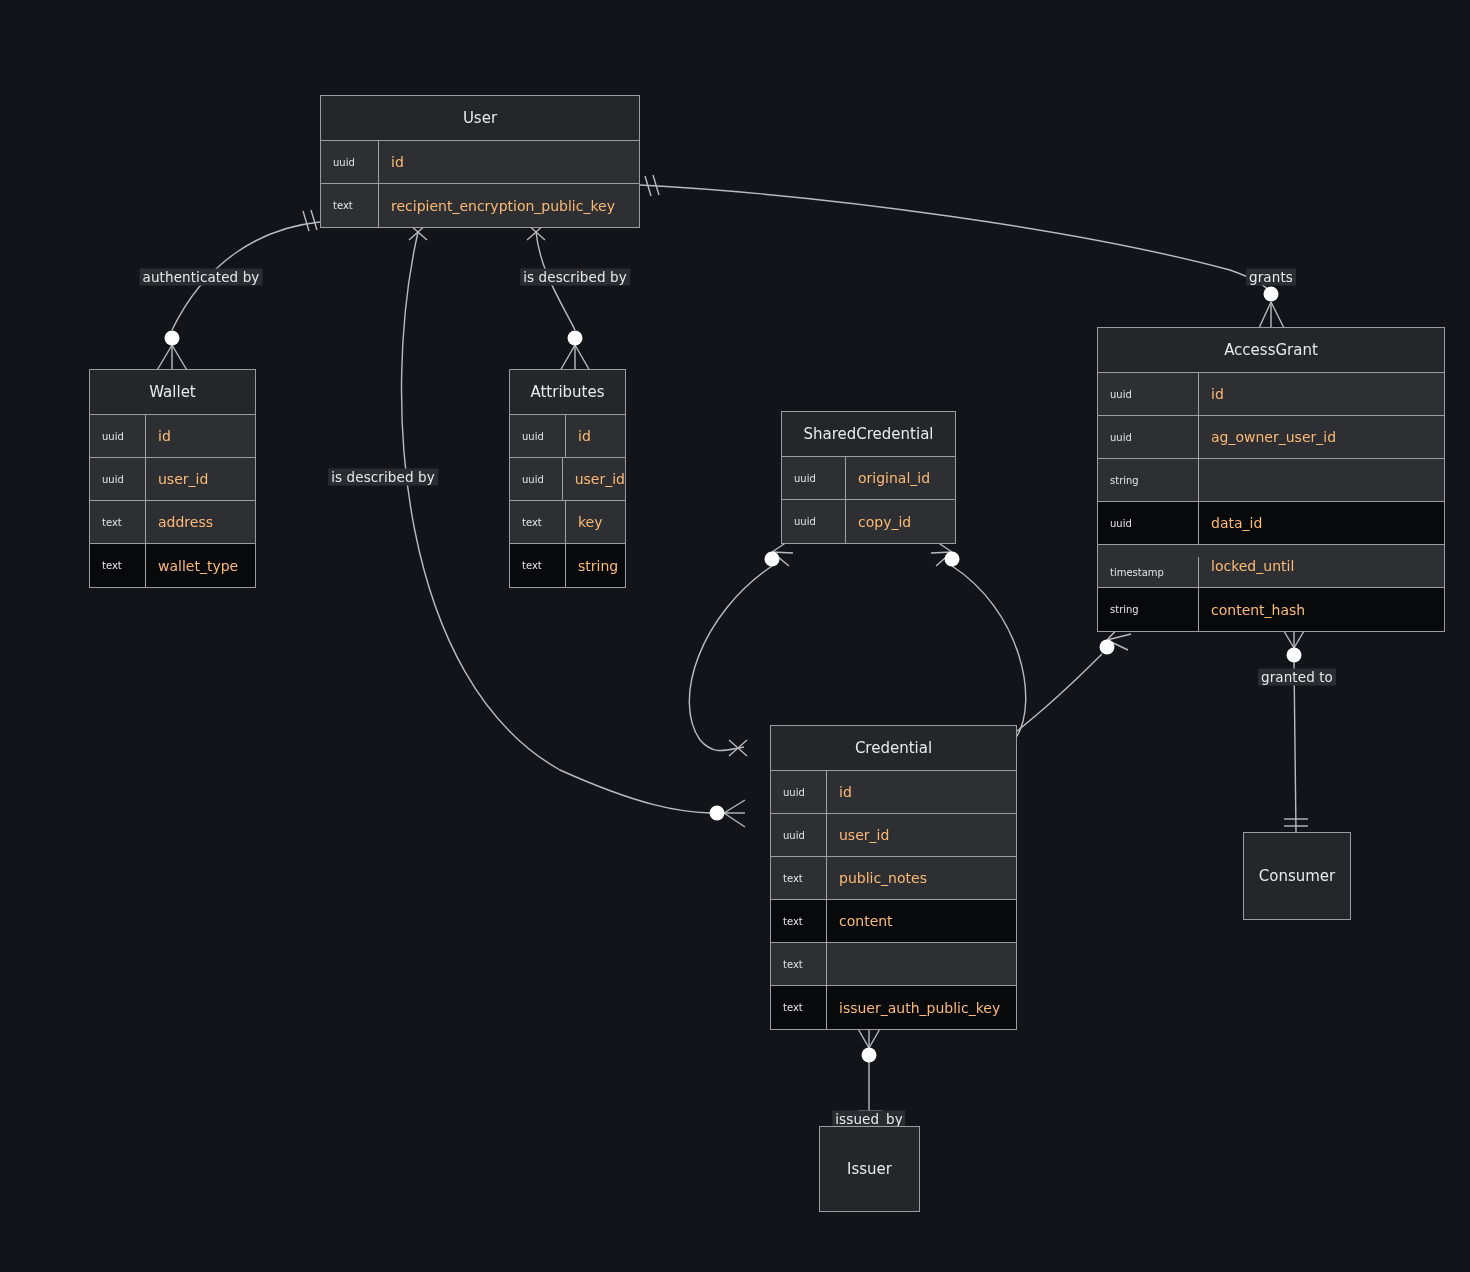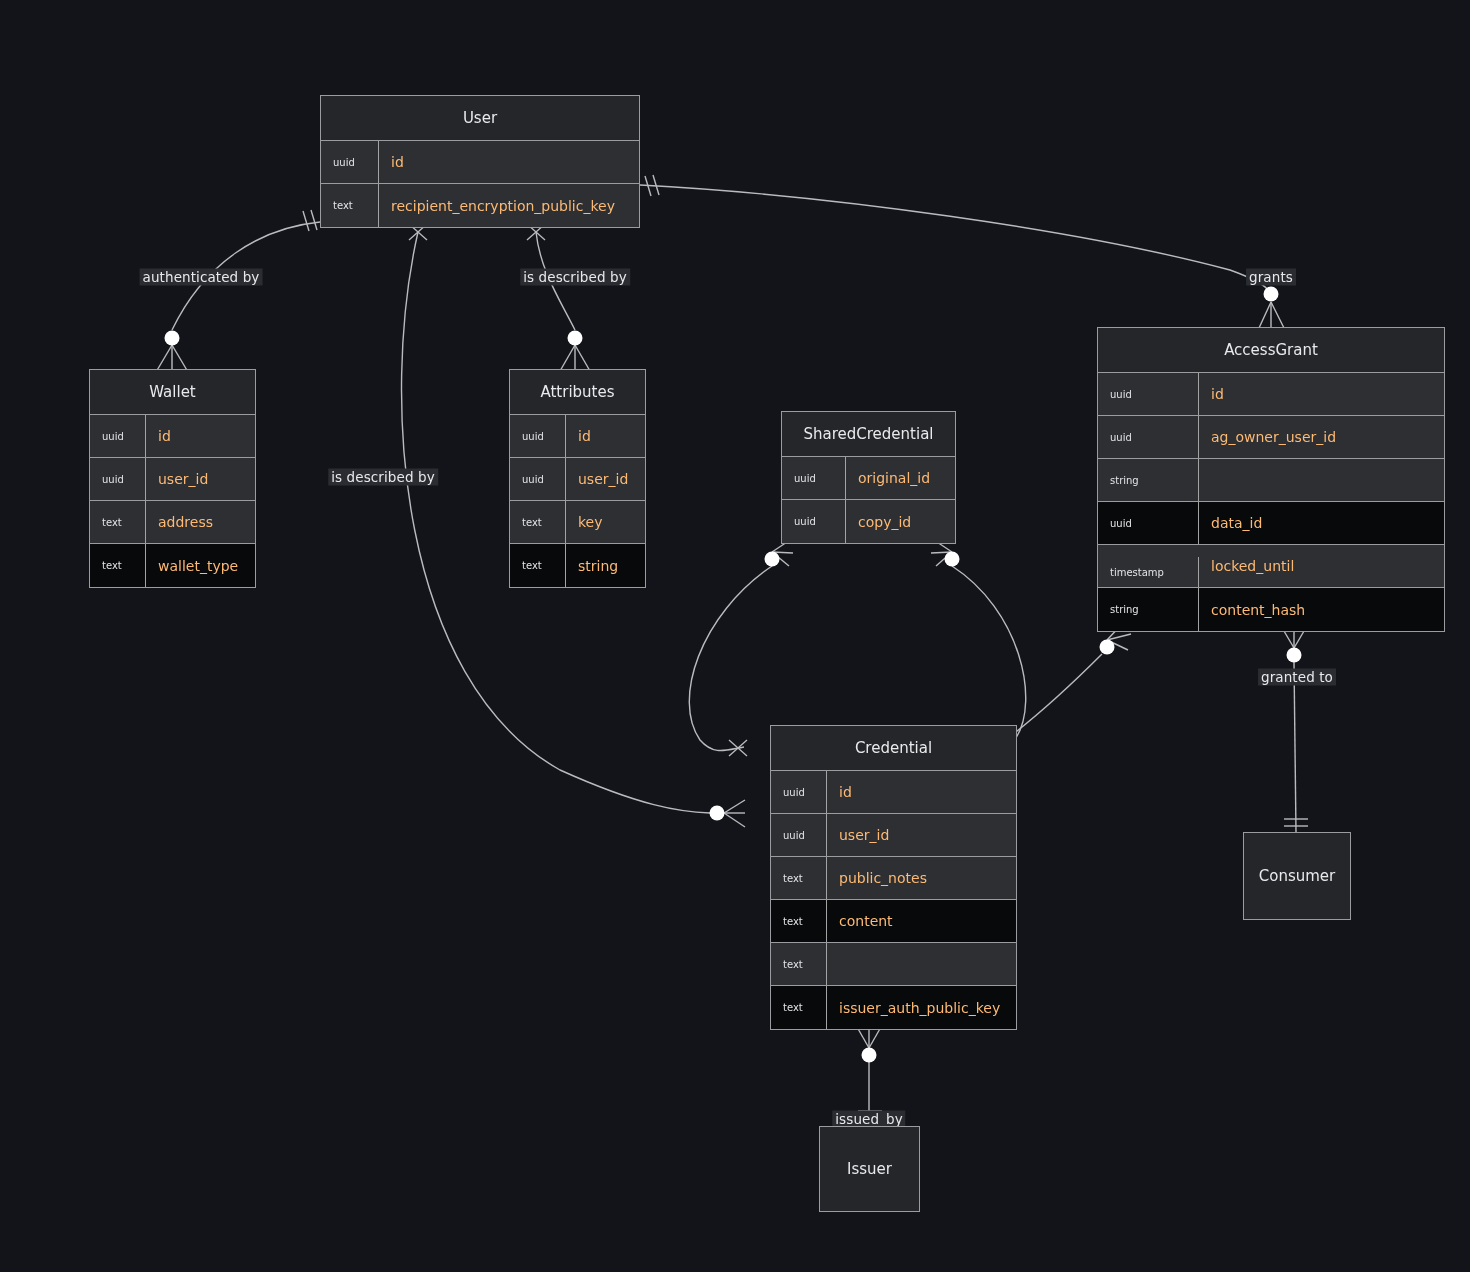--- a/index.html
+++ b/index.html
@@ -254,21 +254,21 @@
     <div class="attr-row shade-a">
       <div class="attr-type" style="width:56px;">text</div>
       <div class="attr-name">address</div>
     </div>
     <div class="attr-row shade-b">
       <div class="attr-type" style="width:56px;">text</div>
       <div class="attr-name">wallet_type</div>
     </div>
   </div>
 
-  <div class="entity" id="ent-attributes" style="left:509px; top:369px; width:137px;">
+  <div class="entity" id="ent-attributes" style="left:509px; top:369px; width:117px;">
     <div class="ent-header">Attributes</div>
     <div class="attr-row shade-a">
       <div class="attr-type" style="width:56px;">uuid</div>
       <div class="attr-name">id</div>
     </div>
     <div class="attr-row shade-a">
       <div class="attr-type" style="width:56px;">uuid</div>
       <div class="attr-name">user_id</div>
     </div>
     <div class="attr-row shade-a">

